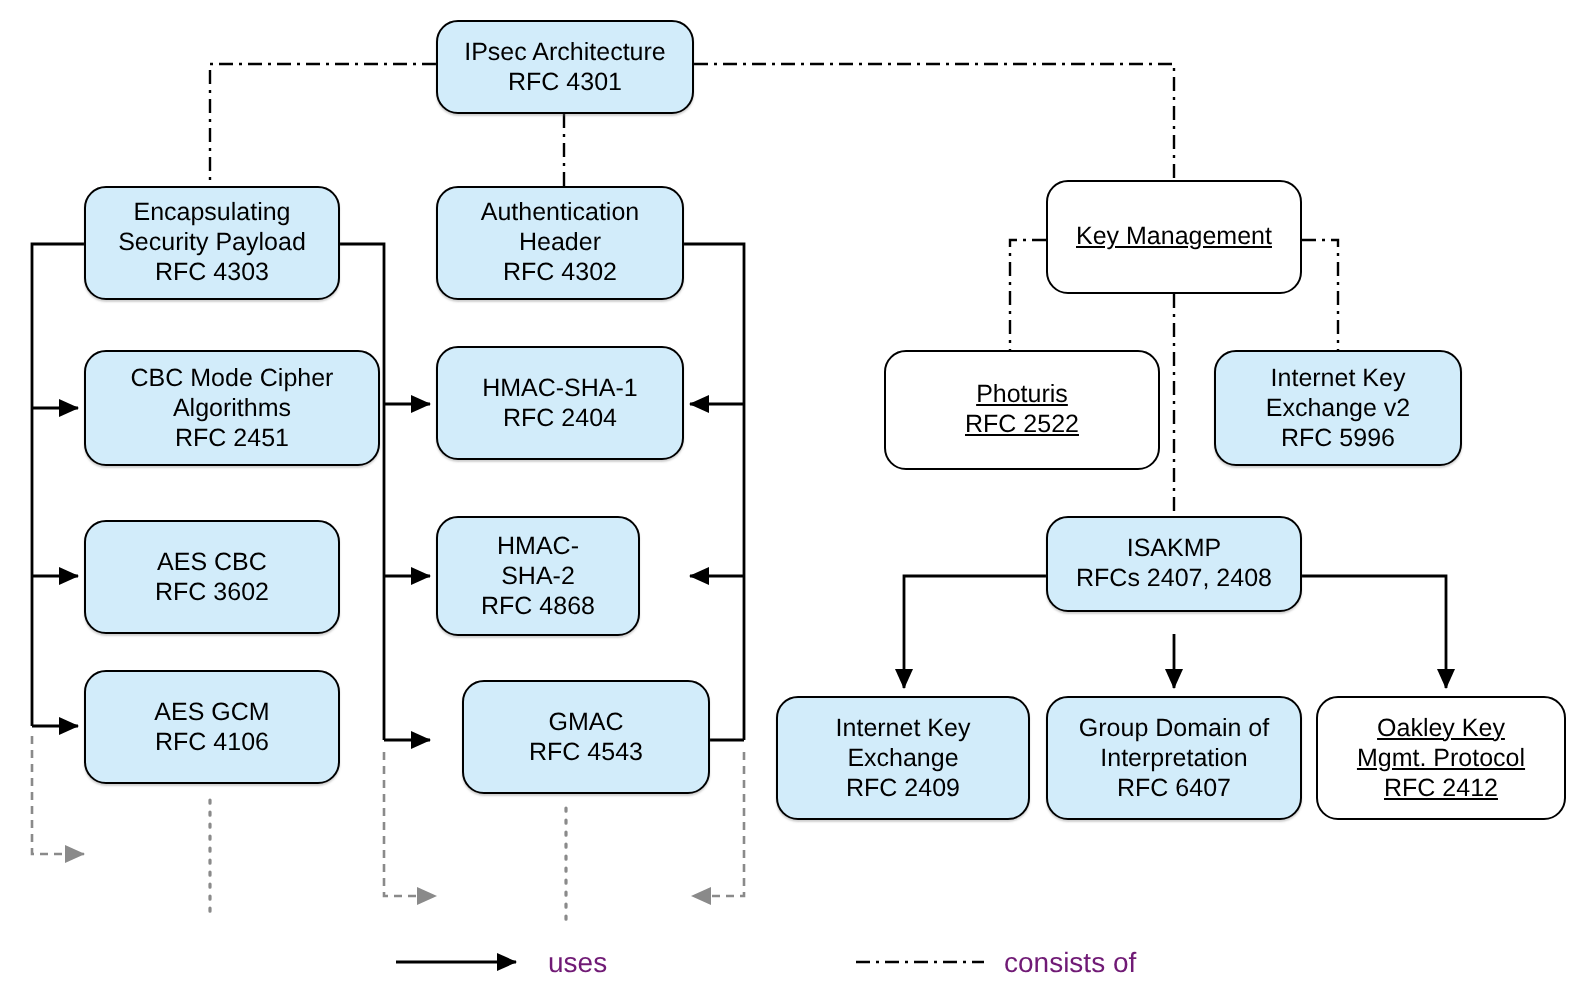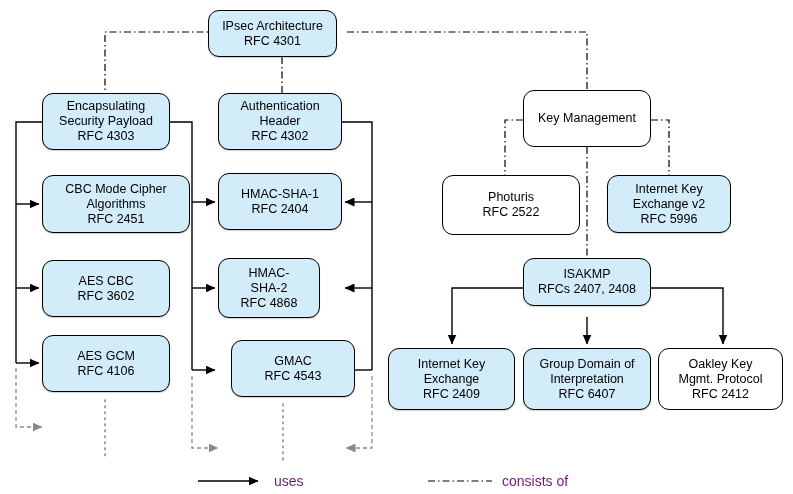--- a/index.html
+++ b/index.html
@@ -16,21 +16,21 @@
     box-sizing:border-box;
     border:1.5px solid var(--node-border,#000);
     border-radius:11px;
     display:flex;flex-direction:column;
     align-items:center;justify-content:center;
     font-size:12.5px;line-height:15px;
     color:#000;text-align:center;
     z-index:2;
   }
   .node.blue{background:var(--node-fill-blue,#d2ecfa); box-shadow:0 1px 1px rgba(120,120,120,.35);}
-  .node.white{background:var(--node-fill-white,#fff);}
+  .node.white{background:var(--node-fill-white,#fff);text-decoration:underline;}
   .wire{fill:none;stroke-width:1.4;}
   .solid{stroke:var(--connector,#000);}
   .dashdot{stroke:var(--connector,#000);stroke-dasharray:7 3 1.5 3;stroke-width:1.2;}
   .graydash{stroke:var(--connector-gray,#8a8a8a);stroke-dasharray:4 3;stroke-width:1.3;}
   .dotted{stroke:var(--connector-gray,#8a8a8a);stroke-dasharray:1.6 4.4;stroke-width:1.6;stroke-linecap:round;}
   .legend-label{
     position:absolute;font-size:14px;color:#701a75;z-index:2;
   }
 </style>
 </head>
@@ -77,21 +77,21 @@
     <line class="wire solid" x1="587" y1="317" x2="587" y2="344" marker-end="url(#arrB)"></line>
     <polyline class="wire solid" points="651,288 723,288 723,344" marker-end="url(#arrB)"></polyline>
 
     <line class="wire dotted" x1="105" y1="400" x2="105" y2="458"></line>
     <line class="wire dotted" x1="283" y1="404" x2="283" y2="464"></line>
 
     <line class="wire solid" x1="198" y1="481" x2="258" y2="481" marker-end="url(#arrB)"></line>
     <line class="wire dashdot" x1="428" y1="481" x2="492" y2="481"></line>
   </svg>
 
-  <div class="node blue" style="left:208px;top:10px;width:129px;height:47px">
+  <div class="node blue" style="left:218px;top:10px;width:129px;height:47px">
     <div>IPsec Architecture</div>
     <div>RFC 4301</div>
   </div>
 
   <div class="node blue" style="left:42px;top:93px;width:128px;height:57px">
     <div>Encapsulating</div>
     <div>Security Payload</div>
     <div>RFC 4303</div>
   </div>
 

